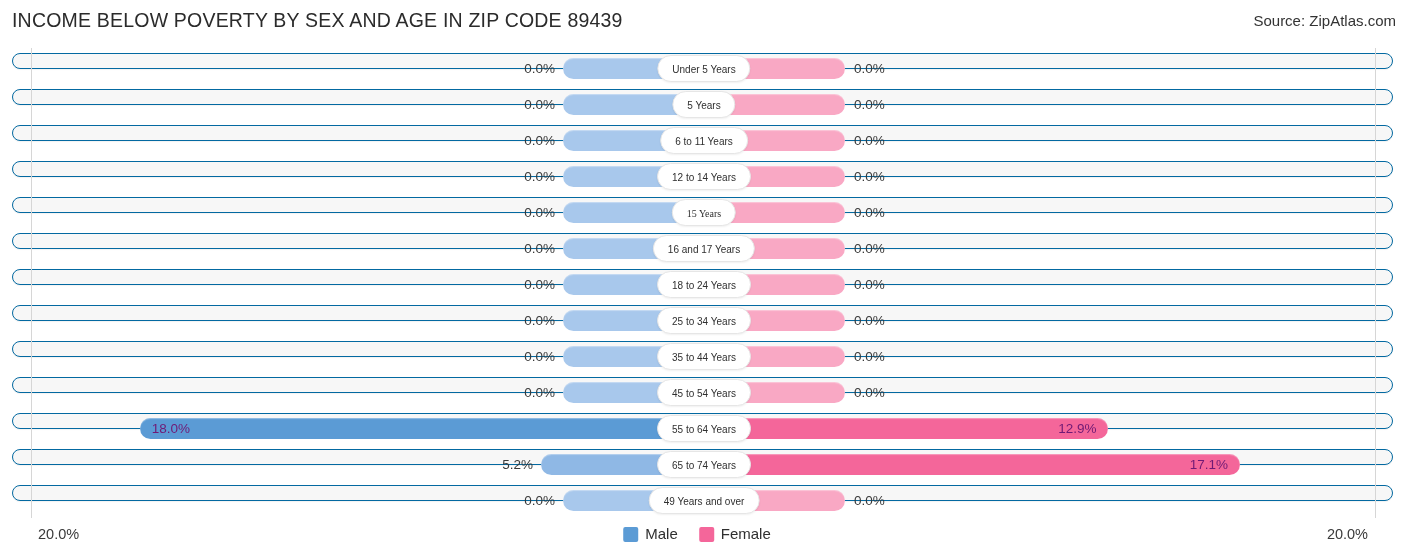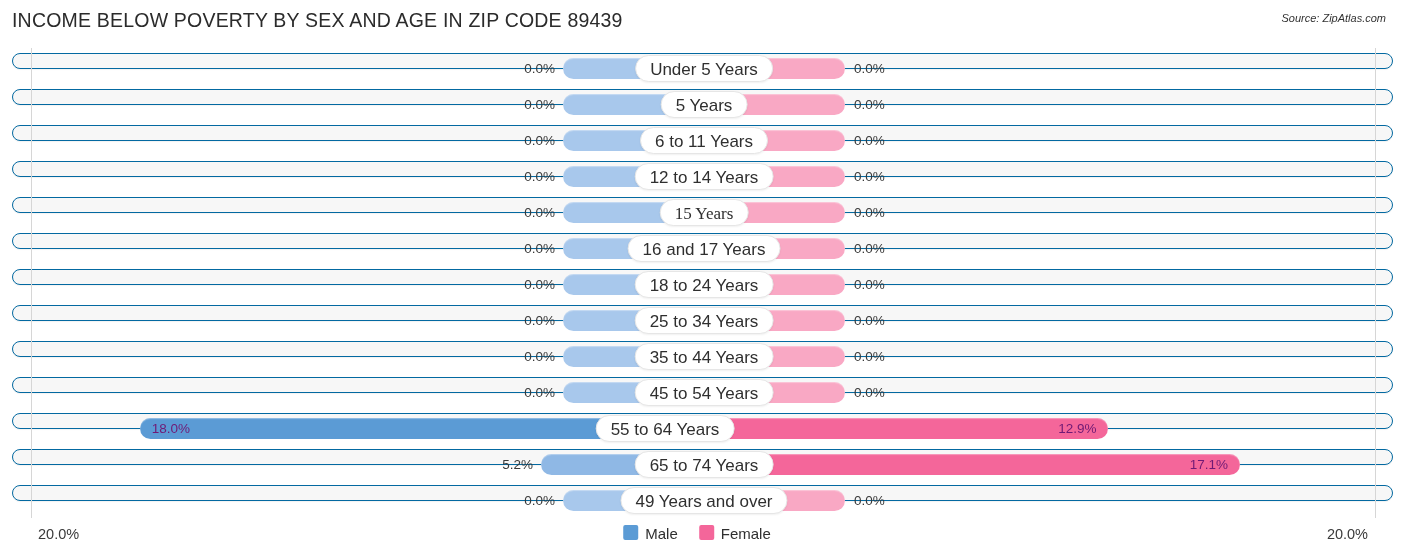--- a/index.html
+++ b/index.html
@@ -29,24 +29,23 @@
     left: 12px;
     top: 9px;
     font-size: 19.5px;
     letter-spacing: .2px;
     color: #2b2b2b;
     font-weight: 400;
     white-space: nowrap;
   }
   .chart-source {
     position: absolute;
-    right: 20px;
+    right: 10px;
     top: 12px;
-    font-size: 11px;
-    font-style: italic;
+    font-size: 15px;
     color: #333333;
     white-space: nowrap;
   }
 
   
   .plot {
     position: absolute;
     left: 0;
     top: 48px;
     width: 1406px;
@@ -105,21 +104,21 @@
   }
 
   .cat-label {
     position: absolute;
     top: 1px;
     height: 27px;
     line-height: 27px;
     background: #ffffff;
     border: 1px solid #e6e6e6;
     border-radius: 14px;
-    font-size: 17px;
+    font-size: 10px;
     color: #2f2f2f;
     padding: 0 14px;
     white-space: nowrap;
     transform: translateX(-50%);
     z-index: 6;
     box-shadow: 0 1px 2px rgba(0,0,0,0.06);
   }
 
   
   .footer {
@@ -144,21 +143,21 @@
     left: 50%;
     top: 7px;
     transform: translateX(-50%);
     display: flex;
     align-items: center;
     gap: 9px;
     white-space: nowrap;
   }
   .legend-item {
     display: flex;
-    align-items: flex-start;
+    align-items: flex-end;
     gap: 7px;
     margin-right: 12px;
   }
   .legend-swatch {
     width: 15px; height: 15px;
     border-radius: 2px;
     display: inline-block;
   }
   .legend-text {
     font-size: 15px;
@@ -246,21 +245,21 @@
         <div class="bar female" style="left: 691px; width: 141px; background: rgb(249, 168, 196);"></div>
         <div class="bar-value outside-left" style="left: 458px; width: 84px;">0.0%</div>
         <div class="bar-value outside-right" style="left: 841px; width: 84px;">0.0%</div>
         <div class="cat-label" style="left: 691px;">45 to 54 Years</div>
       </div>
       <div class="row" style="top: 365px;">
         <div class="bar male" style="left: 126.7px; width: 564.3px; background: rgb(91, 155, 213);"></div>
         <div class="bar female" style="left: 691px; width: 404.415px; background: rgb(244, 102, 154);"></div>
         <div class="bar-value inside" style="left: 138.7px;">18.0%</div>
         <div class="bar-value inside" style="left: 1027.41px; width: 56px; text-align: right;">12.9%</div>
-        <div class="cat-label" style="left: 652px;">55 to 64 Years</div>
+        <div class="cat-label" style="left: 691px;">55 to 64 Years</div>
       </div>
       <div class="row" style="top: 401px;">
         <div class="bar male" style="left: 527.98px; width: 163.02px; background: rgb(143, 184, 229);"></div>
         <div class="bar female" style="left: 691px; width: 536.085px; background: rgb(244, 102, 154);"></div>
         <div class="bar-value outside-left" style="left: 435.98px; width: 84px;">5.2%</div>
         <div class="bar-value inside" style="left: 1159.09px; width: 56px; text-align: right;">17.1%</div>
         <div class="cat-label" style="left: 691px;">65 to 74 Years</div>
       </div>
       <div class="row" style="top: 437px;">
         <div class="bar male" style="left: 550px; width: 141px; background: rgb(168, 200, 236);"></div>

